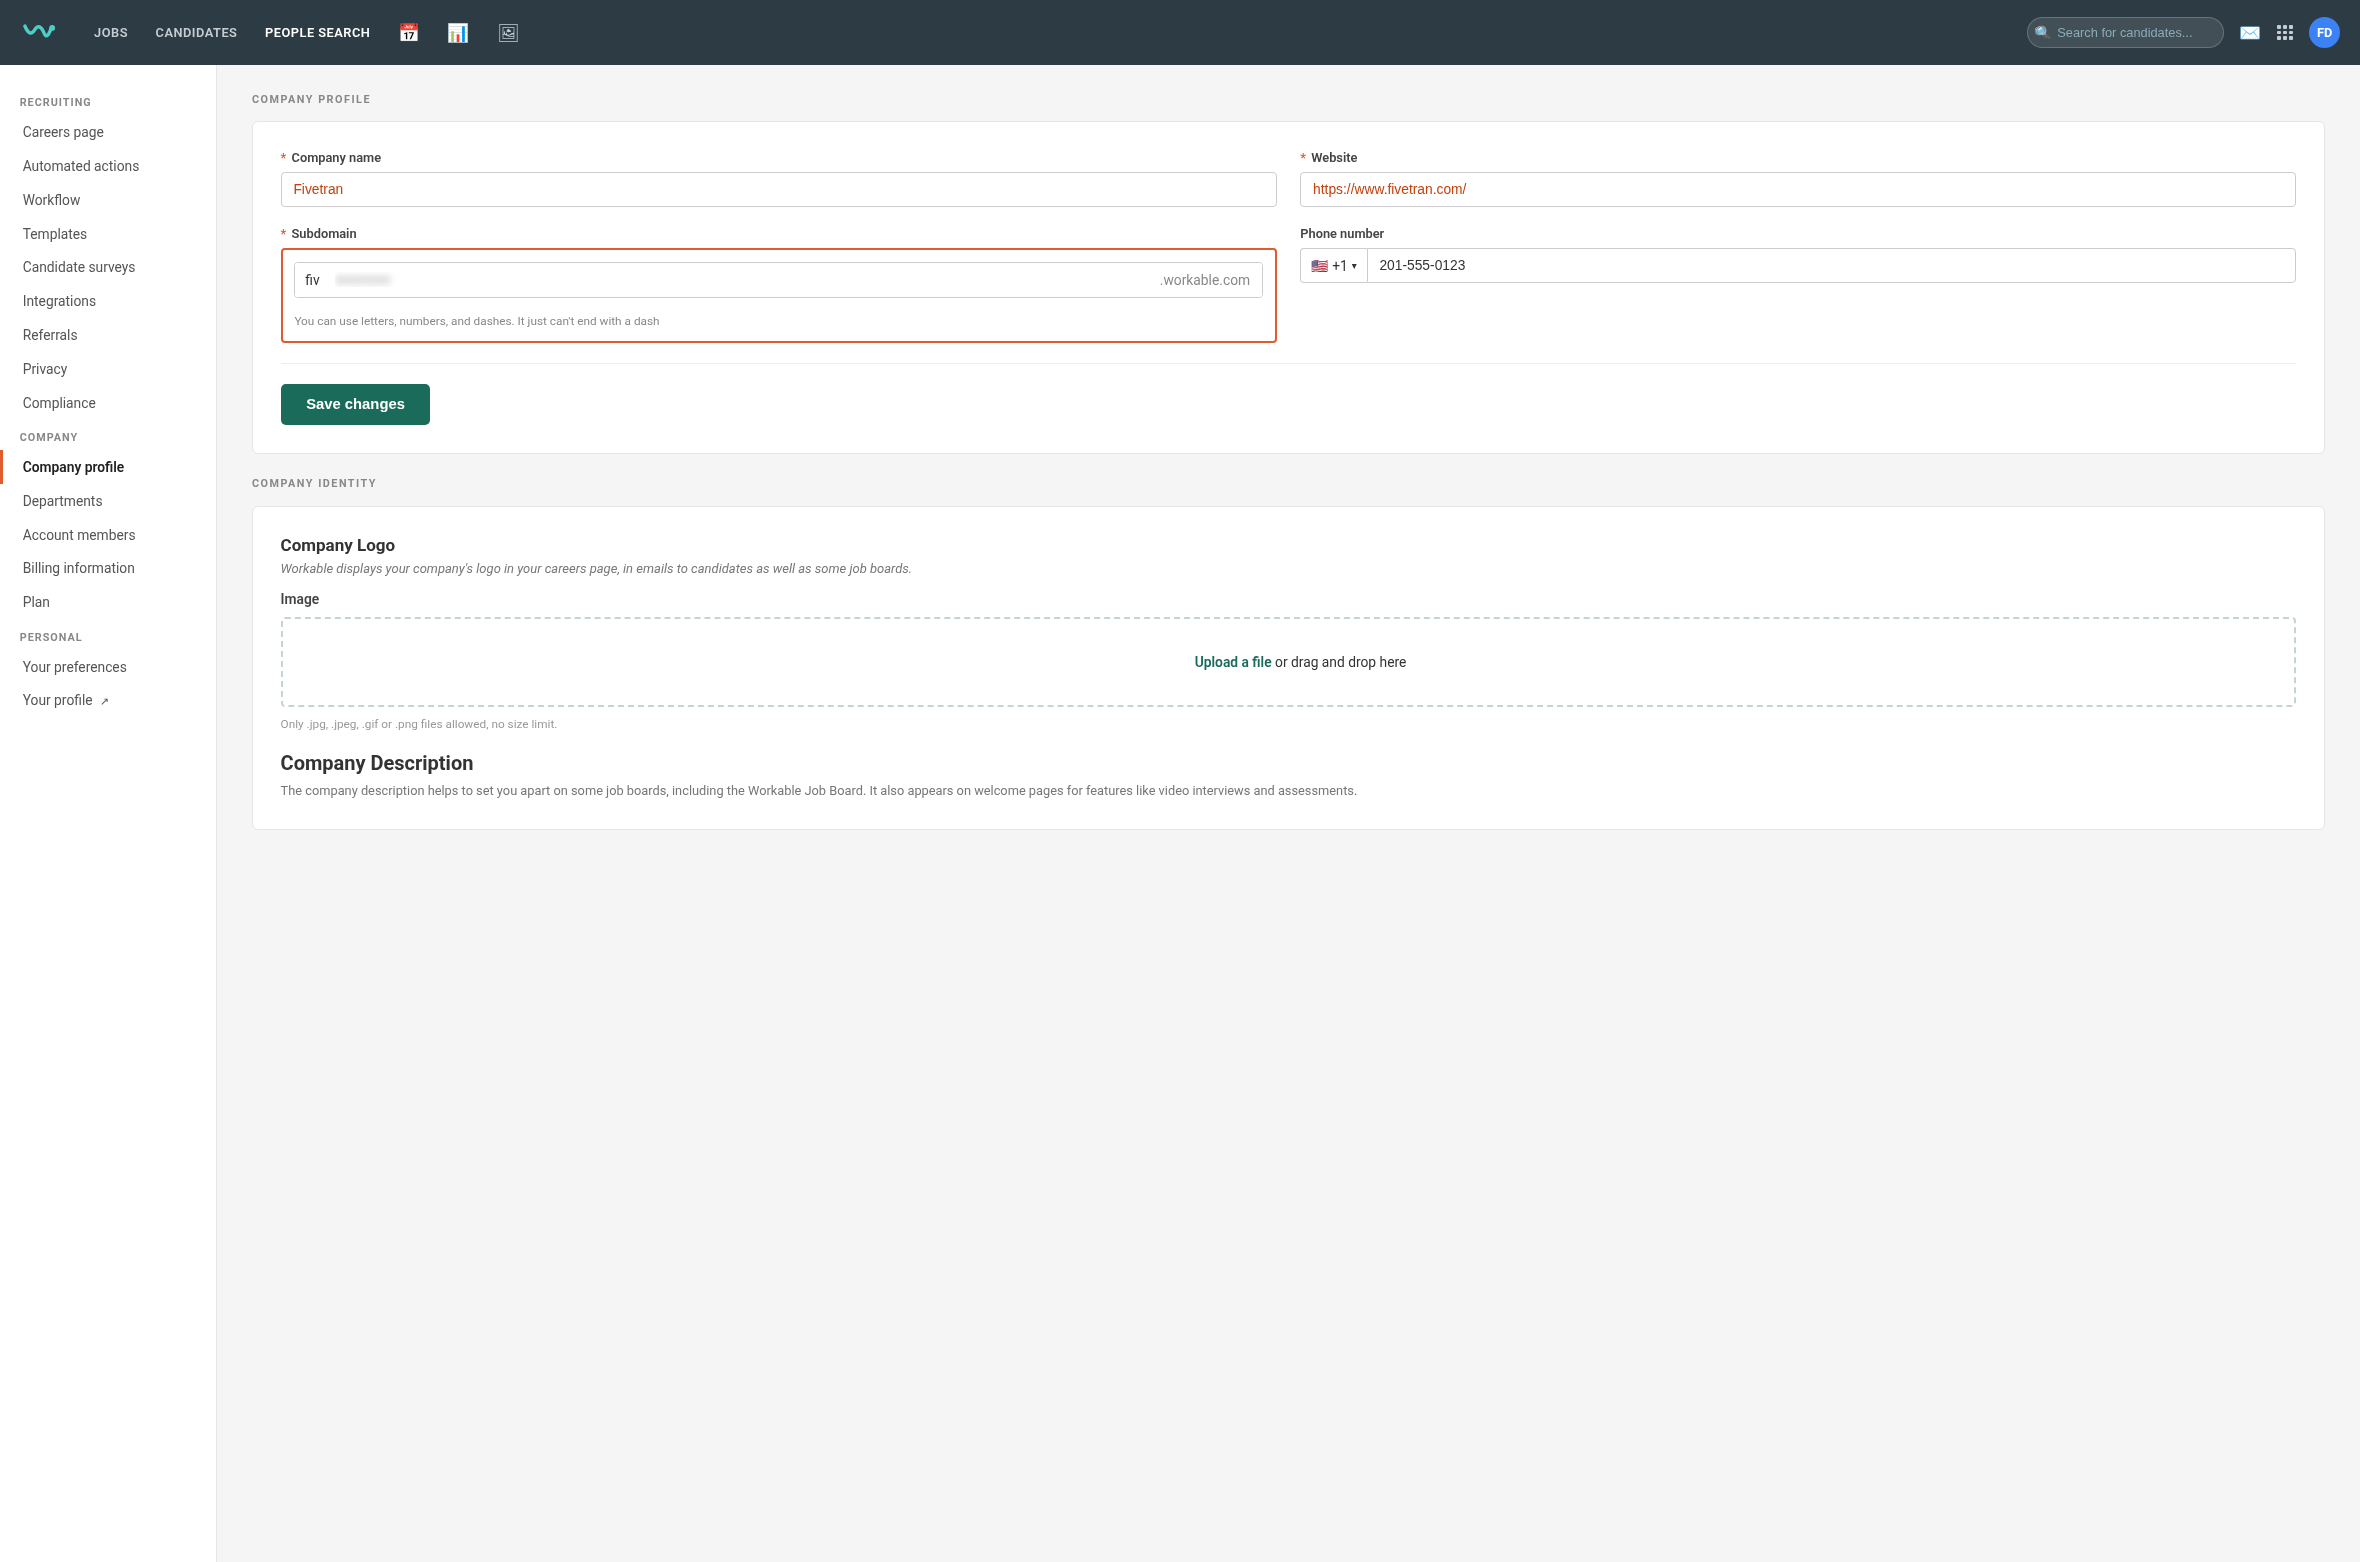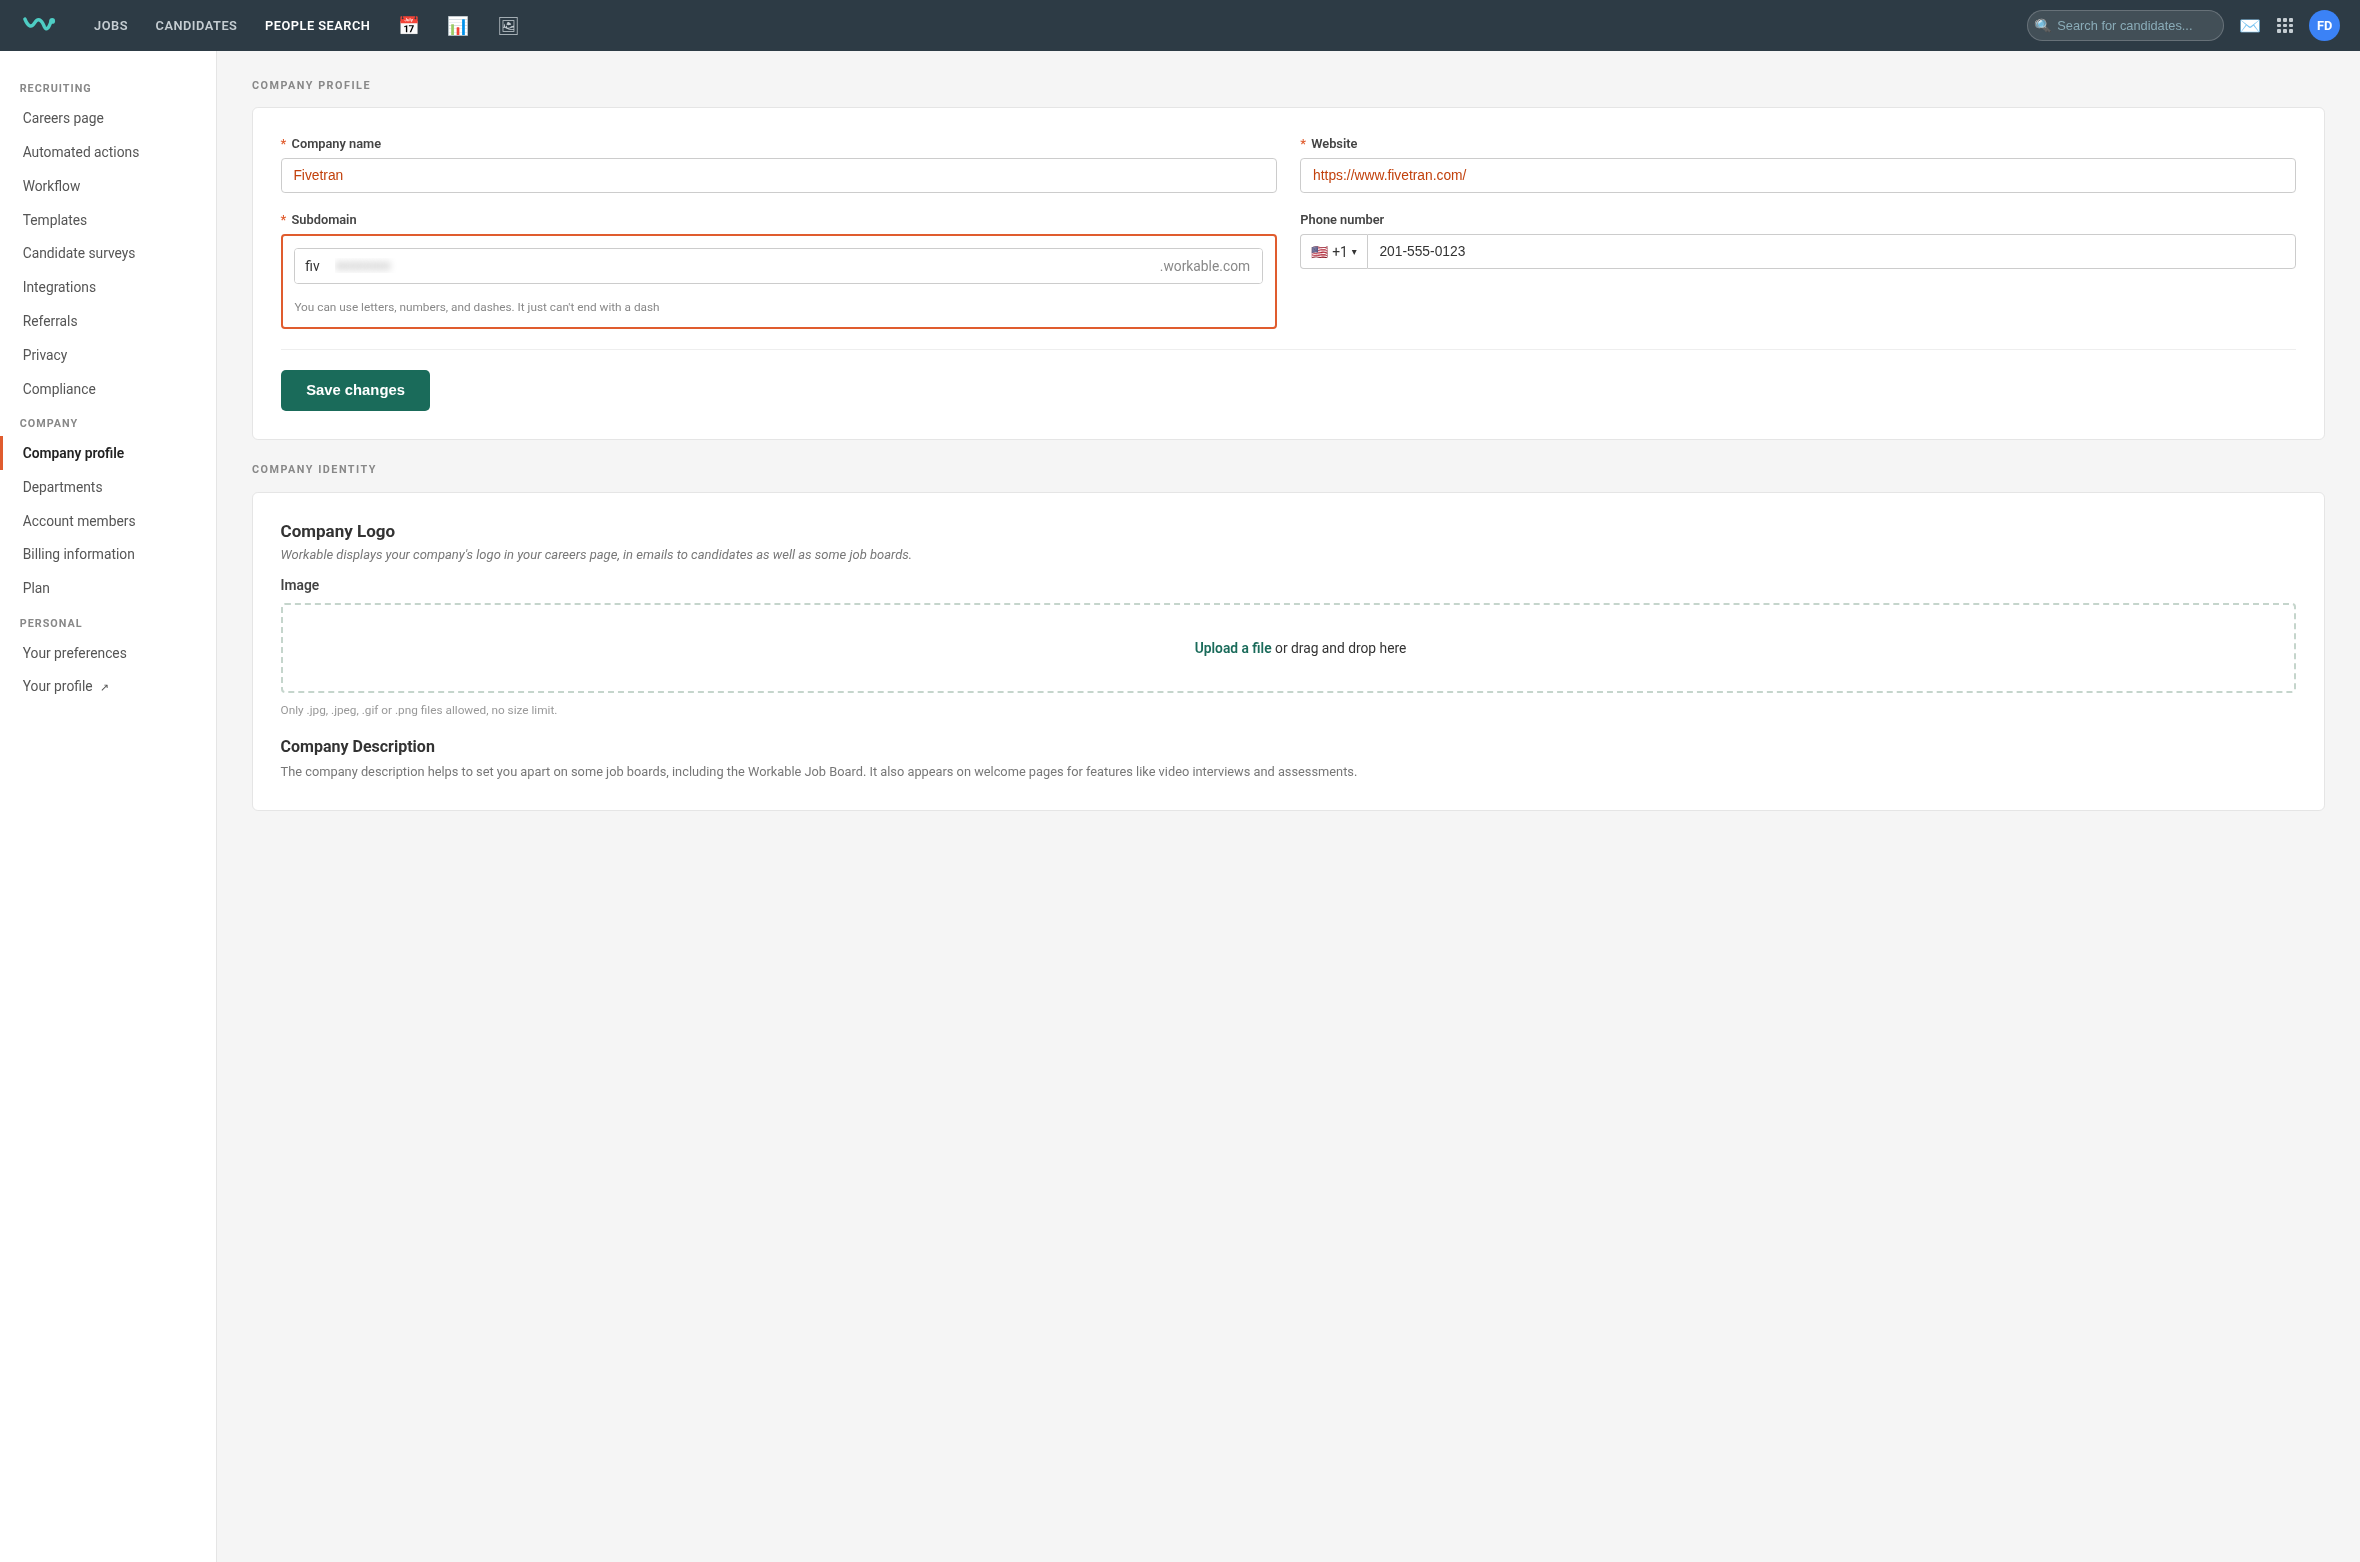--- a/index.html
+++ b/index.html
@@ -1,21 +1,21 @@
 <!DOCTYPE html>
 <html><head>
   <meta charset="utf-8">
   <style>
     * { box-sizing: border-box; margin: 0; padding: 0; }
     body { font-family: -apple-system, BlinkMacSystemFont, 'Segoe UI', Roboto, sans-serif; background: #f5f5f5; color: #333; font-size: 13.8px; }
 
     
     .topnav {
       background: #2d3b45;
-      height: 51px;
+      height: 65px;
       display: flex;
       align-items: center;
       padding: 0 19.7px;
       gap: 23.6px;
     }
     .topnav-logo { color: white; font-size: 27.6px; font-weight: bold; margin-right: 11.8px; display: flex; align-items: center; }
     .topnav-logo svg { width: 39px; height: 29.6px; }
     .topnav-links { display: flex; gap: 27.6px; align-items: center; flex: 1; }
     .topnav-link {
       color: #c5cdd2;
@@ -206,21 +206,21 @@
       border: 2px dashed #c5d5cc;
       border-radius: 3.9px;
       padding: 35px;
       text-align: center;
       margin-bottom: 9.9px;
       cursor: pointer;
     }
     .upload-link { color: #1a6b5a; font-weight: 600; text-decoration: none; margin-left: 24px; }
     .upload-hint { font-size: 11.8px; color: #999; margin-top: 7.9px; }
 
-    .company-desc-label { font-size: 16px; font-weight: 700; color: #333; margin-bottom: 5.9px; margin-top: 19.7px; }
+    .company-desc-label { font-size: 20px; font-weight: 700; color: #333; margin-bottom: 5.9px; margin-top: 19.7px; }
     .company-desc-text { font-size: 12.8px; color: #777; line-height: 1.6; }
 
     
     .envelope-icon { font-size: 17.7px; }
 
     input[type="search"] {
       background: rgba(255,255,255,0.12);
       border: 1px solid rgba(255,255,255,0.2);
       border-radius: 19.7px;
       padding: 6.9px 13.8px 6.9px 33px;

